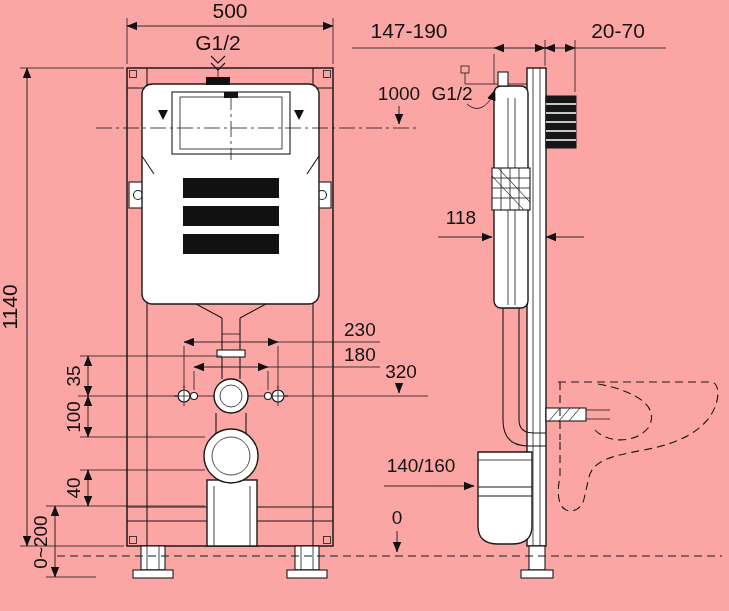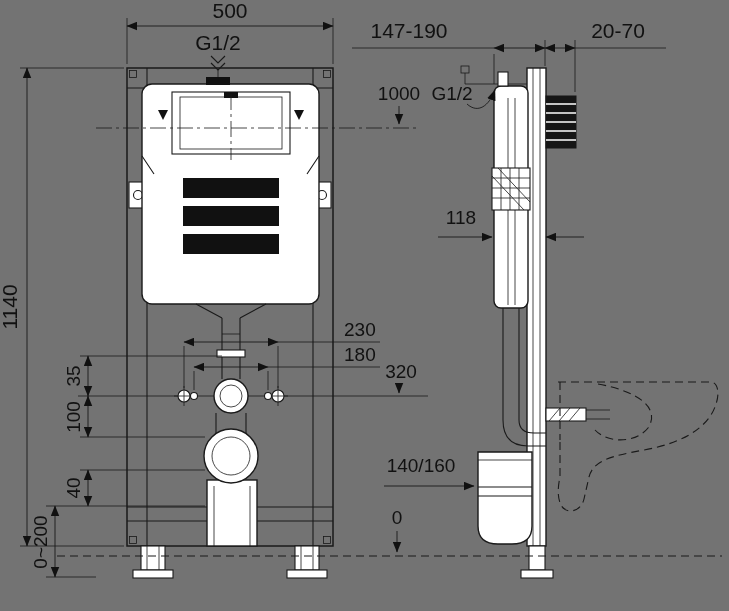--- a/index.html
+++ b/index.html
@@ -1,16 +1,16 @@
 <!DOCTYPE html>
 <html><head>
 <meta charset="utf-8">
 <style>
   html,body{margin:0;padding:0;background:#fff}
-  .sheet{width:729px;height:611px;background:#737373;position:relative;overflow:hidden}
+  .sheet{width:729px;height:611px;background:#fca5a5;position:relative;overflow:hidden}
   svg{display:block}
   text{font-family:"Liberation Sans","DejaVu Sans",sans-serif;fill:#111}
   .t19{font-size:19px}
   .t20{font-size:21px}
   .tm{text-anchor:middle}
   .ts{text-anchor:start}
   .ol{fill:none;stroke:#1a1a1a;stroke-width:1.5}
   .ol2{fill:none;stroke:#1a1a1a;stroke-width:1.1}
   .thin{fill:none;stroke:#1a1a1a;stroke-width:0.8}
   .dim{fill:none;stroke:#1a1a1a;stroke-width:0.9}

